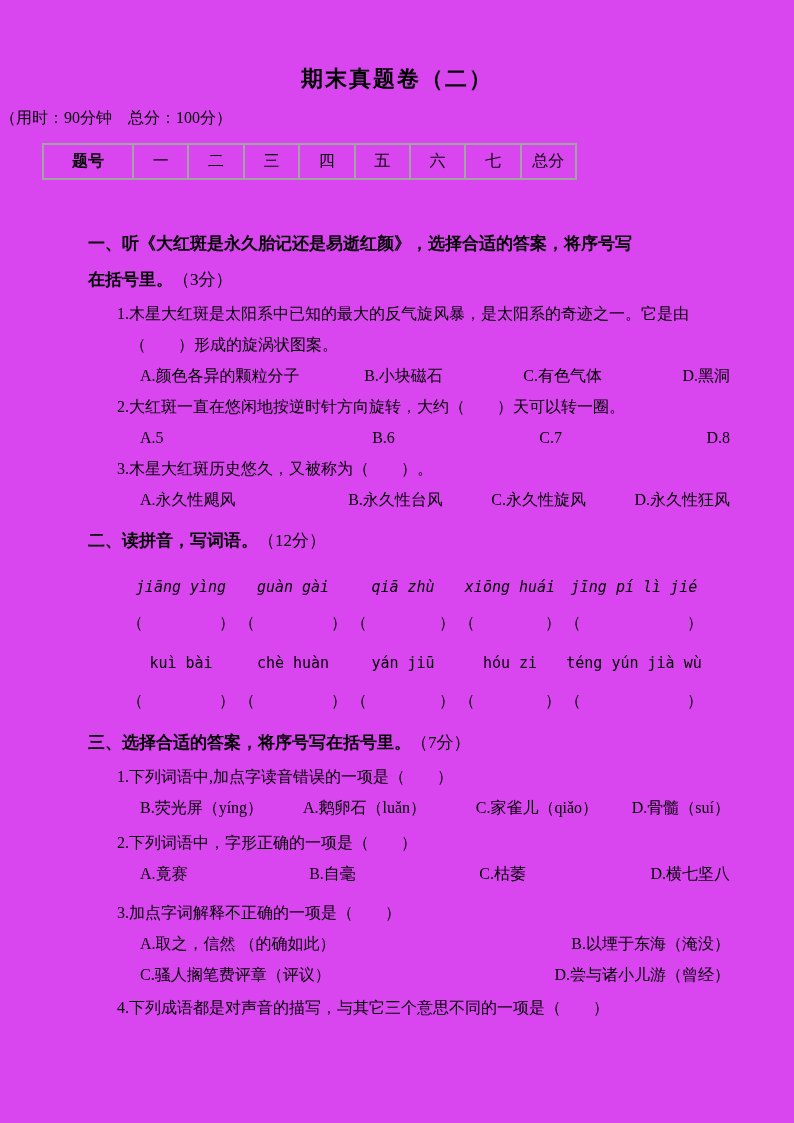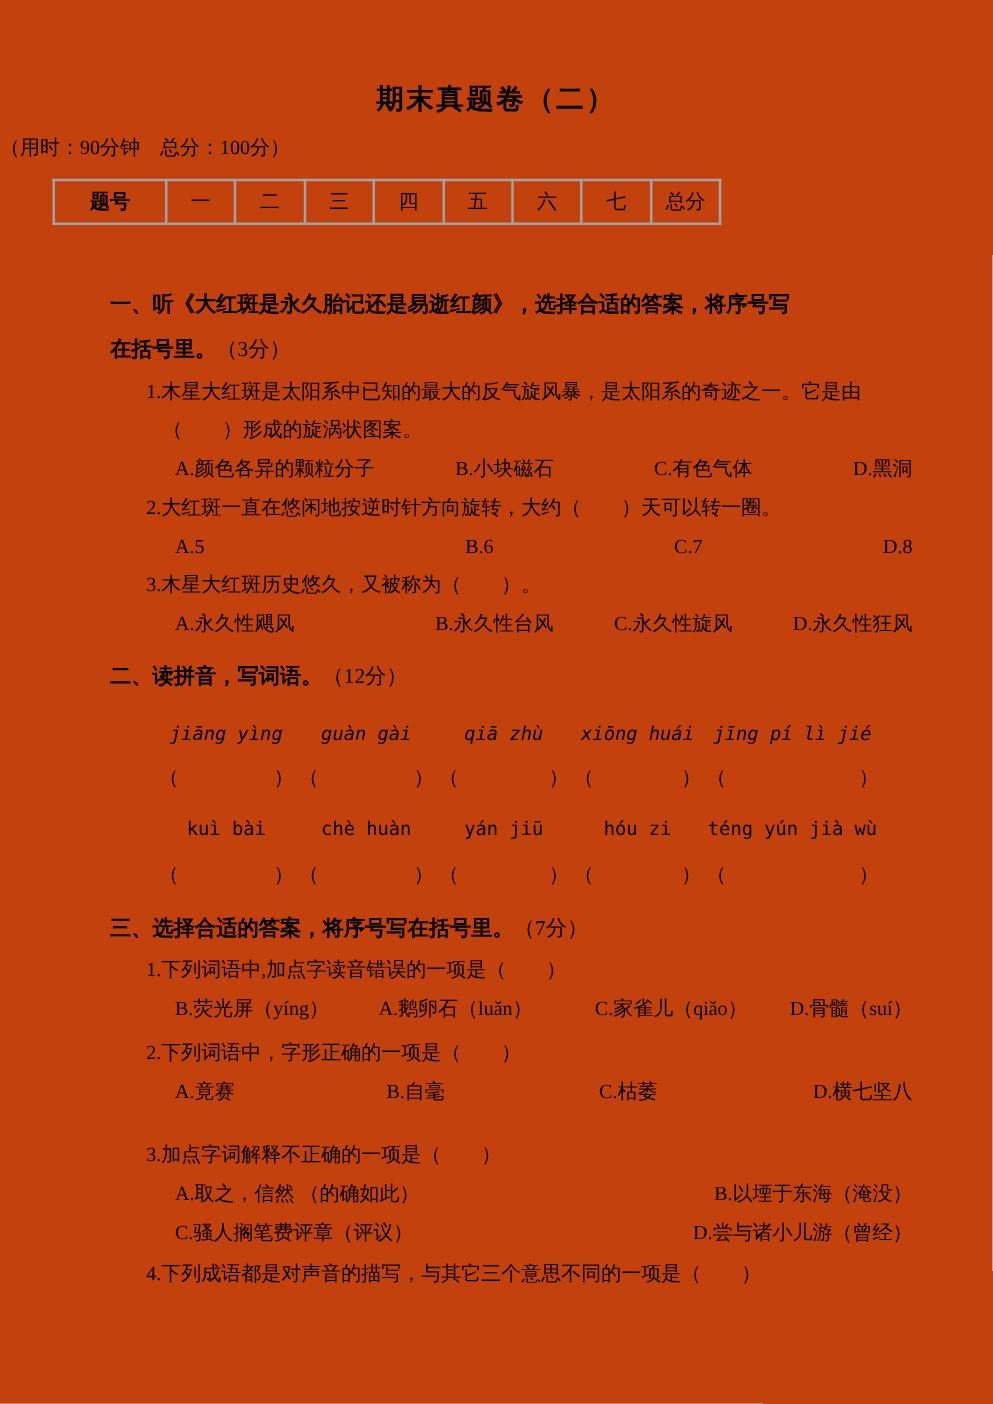--- a/index.html
+++ b/index.html
@@ -1,17 +1,17 @@
 <!DOCTYPE html>
 <html><head>
 <meta charset="utf-8">
 <style>
   html,body{margin:0;padding:0;background:#e8e8e8;}
   .sheet{
-    width:794px;height:1123px;background:#c2410c;color:#000;
+    width:794px;height:1123px;background:#d946ef;color:#000;
     font-family:"Liberation Serif","DejaVu Serif",serif;
     font-size:16px;position:relative;margin:0 auto;overflow:hidden;
     box-sizing:border-box;
   }
   .content{padding:0 64px 0 88px;}
   .title{
     text-align:center;font-size:22px;font-weight:bold;
     padding-top:64px;letter-spacing:2px;
   }
   .subtitle{font-size:16px;margin-top:14px;}
@@ -168,21 +168,21 @@
     </div>
 
     <div class="line stem" style="margin-top:4px;">2.下列词语中，字形正确的一项是（　　）</div>
     <div class="opts">
       <span style="width:123px;">A.竟赛</span>
       <span style="width:124px;">B.自毫</span>
       <span style="width:125px;">C.枯萎</span>
       <span>D.横七坚八</span>
     </div>
 
-    <div class="line stem" style="margin-top:20px;">3.加点字词解释不正确的一项是（　　）</div>
+    <div class="line stem" style="margin-top:8px;">3.加点字词解释不正确的一项是（　　）</div>
     <div class="opts">
       <span style="width:315px;">A.取之，信然 （的确如此）</span>
       <span>B.以堙于东海（淹没）</span>
     </div>
     <div class="opts">
       <span style="width:315px;">C.骚人搁笔费评章（评议）</span>
       <span>D.尝与诸小儿游（曾经）</span>
     </div>
 
     <div class="line stem" style="margin-top:2px;">4.下列成语都是对声音的描写，与其它三个意思不同的一项是（　　）</div>

